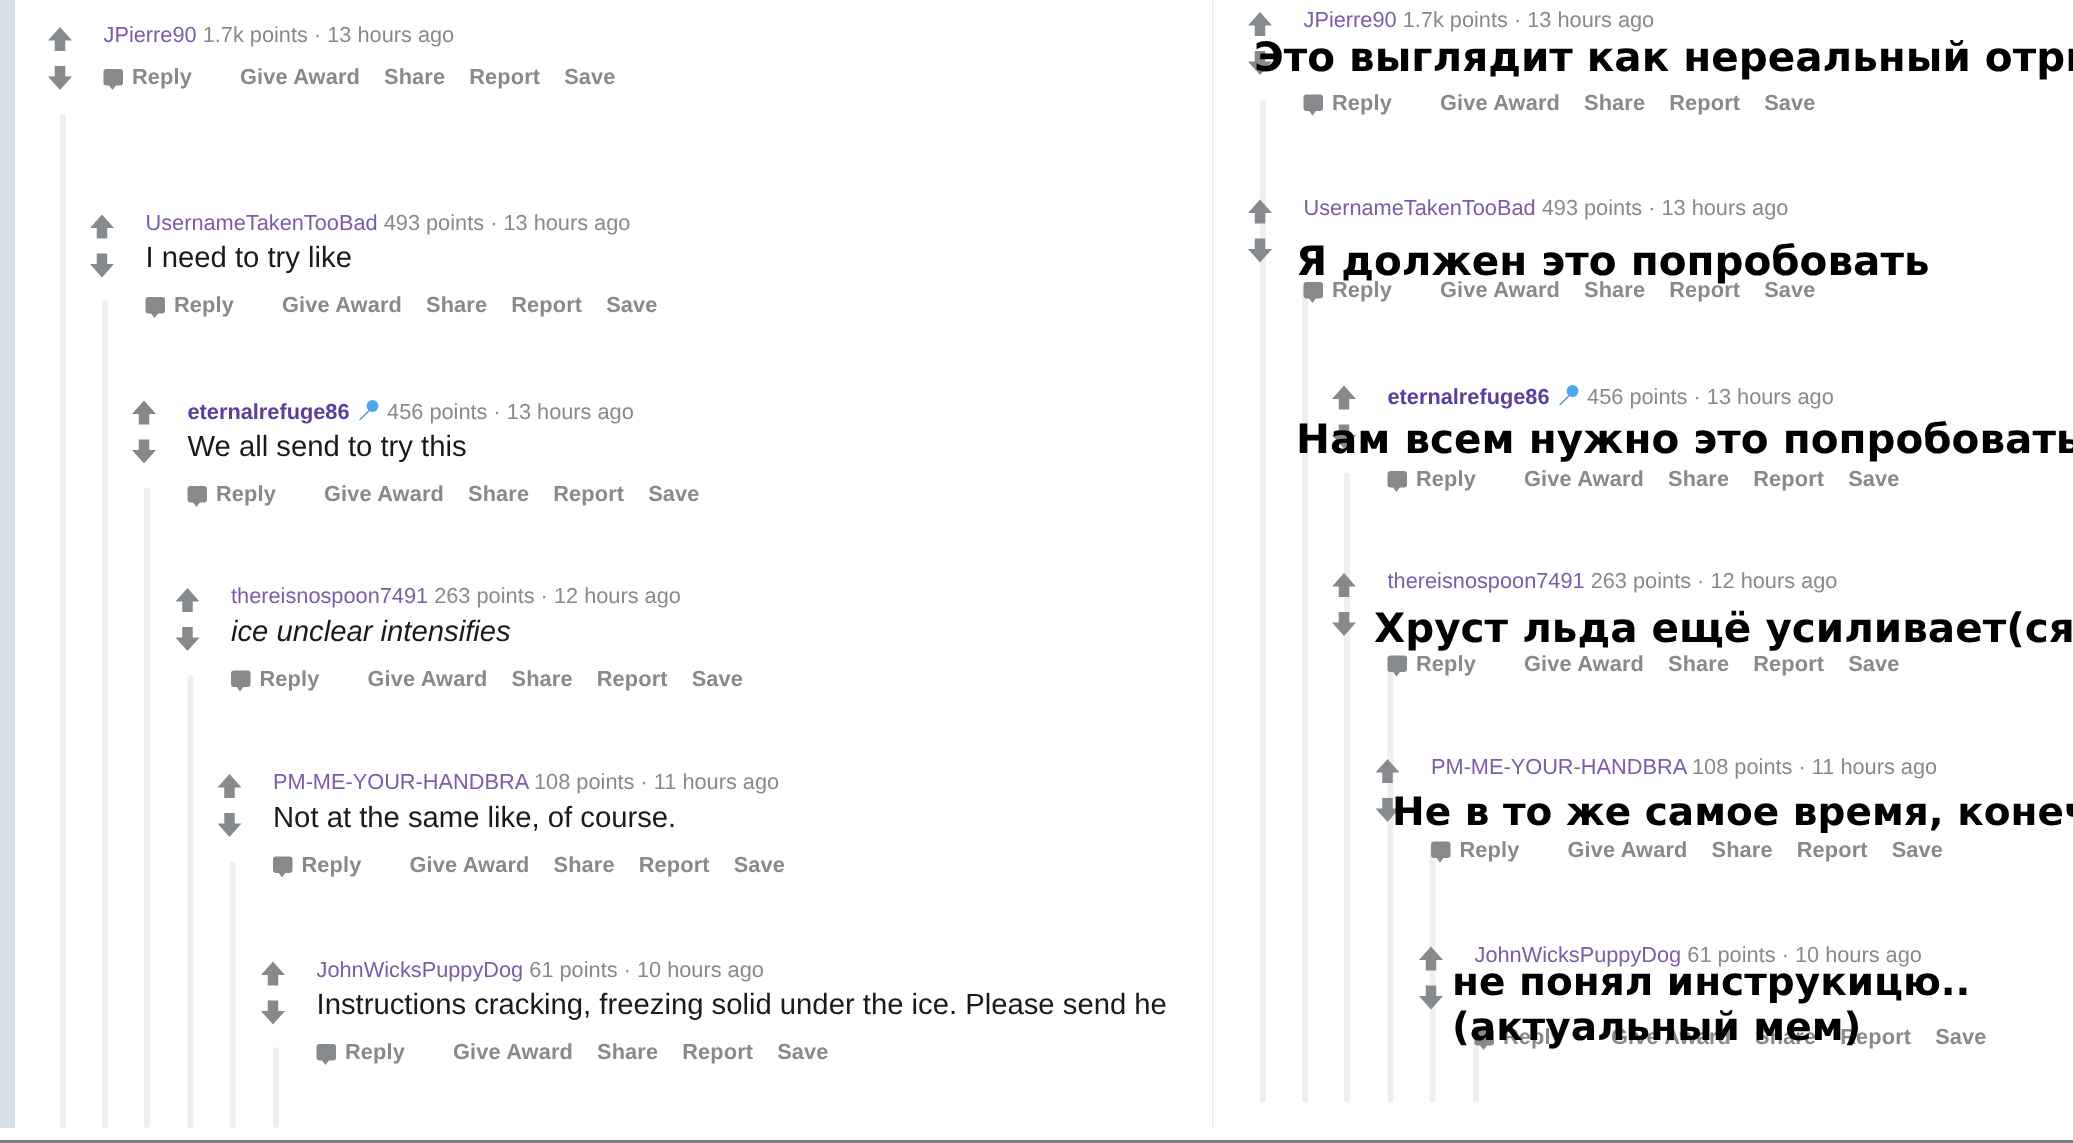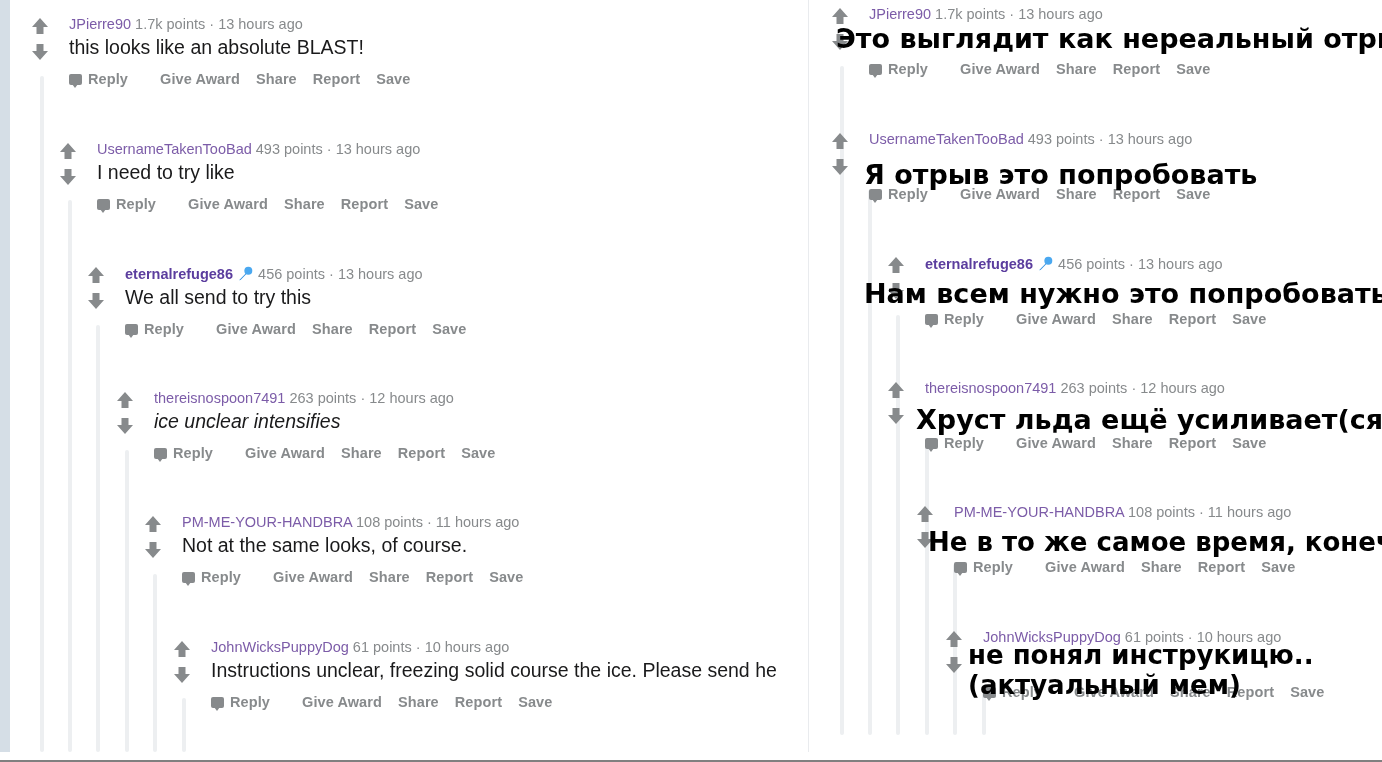--- a/index.html
+++ b/index.html
@@ -144,21 +144,20 @@
             <path d="M10 18 L18 9 L13.5 9 L13.5 2 L6.5 2 L6.5 9 L2 9 Z" fill="#878a8c"></path>
           </svg>
       </div>
       <div style="margin-left:39px;">
         <div class="meta">
           <span class="author">JPierre90</span>
           <span>1.7k points</span>
           <span class="dot">·</span>
           <span>13 hours ago</span>
         </div>
-        <div class="body-text">this looks like an absolute BLAST!</div>
         <div class="actions">
           <span class="reply-wrap"><i class="bubble"></i><span>Reply</span></span><span>Give Award</span><span>Share</span><span>Report</span><span>Save</span>
         </div>
       </div>
     </div>
 
     <div class="comment" style="left:58px; top:141px;">
       <div class="votebox">
         <svg class="vote-svg" width="20" height="20" viewBox="0 0 20 20" style="top:0">
             <path d="M10 2 L18 11 L13.5 11 L13.5 18 L6.5 18 L6.5 11 L2 11 Z" fill="#878a8c"></path>
@@ -240,21 +239,21 @@
             <path d="M10 18 L18 9 L13.5 9 L13.5 2 L6.5 2 L6.5 9 L2 9 Z" fill="#878a8c"></path>
           </svg>
       </div>
       <div style="margin-left:39px;">
         <div class="meta">
           <span class="author">PM-ME-YOUR-HANDBRA</span>
           <span>108 points</span>
           <span class="dot">·</span>
           <span>11 hours ago</span>
         </div>
-        <div class="body-text">Not at the same looks, of course.</div>
+        <div class="body-text">Not at the same like, of course.</div>
         <div class="actions">
           <span class="reply-wrap"><i class="bubble"></i><span>Reply</span></span><span>Give Award</span><span>Share</span><span>Report</span><span>Save</span>
         </div>
       </div>
     </div>
 
     <div class="comment" style="left:172px; top:639px;">
       <div class="votebox">
         <svg class="vote-svg" width="20" height="20" viewBox="0 0 20 20" style="top:0">
             <path d="M10 2 L18 11 L13.5 11 L13.5 18 L6.5 18 L6.5 11 L2 11 Z" fill="#878a8c"></path>
@@ -263,21 +262,21 @@
             <path d="M10 18 L18 9 L13.5 9 L13.5 2 L6.5 2 L6.5 9 L2 9 Z" fill="#878a8c"></path>
           </svg>
       </div>
       <div style="margin-left:39px;">
         <div class="meta">
           <span class="author">JohnWicksPuppyDog</span>
           <span>61 points</span>
           <span class="dot">·</span>
           <span>10 hours ago</span>
         </div>
-        <div class="body-text">Instructions unclear, freezing solid course the ice. Please send he</div>
+        <div class="body-text">Instructions cracking, freezing solid under the ice. Please send he</div>
         <div class="actions">
           <span class="reply-wrap"><i class="bubble"></i><span>Reply</span></span><span>Give Award</span><span>Share</span><span>Report</span><span>Save</span>
         </div>
       </div>
     </div>
 
   </div>
 
   <div class="panel" id="panel-right">
     <div class="panel-edge"></div>
@@ -426,21 +425,21 @@
         </div>
         <div class="body-text" style="visibility:hidden">Instructions unclear, freezing solid under the ice. Please send he</div>
         <div class="actions">
           <span class="reply-wrap"><i class="bubble"></i><span>Reply</span></span><span>Give Award</span><span>Share</span><span>Report</span><span>Save</span>
         </div>
       </div>
     </div>
 
     <div class="ru-overlay" style="left:28px; top:25px; font-size:27px;">Это выглядит как нереальный отрыв</div>
 
-    <div class="ru-overlay" style="left:56px; top:161px; font-size:27px;">Я отрыв это попробовать</div>
+    <div class="ru-overlay" style="left:56px; top:161px; font-size:27px;">Я должен это попробовать</div>
 
     <div class="ru-overlay" style="left:56px; top:280px; font-size:27px;">Нам всем нужно это попробовать</div>
 
     <div class="ru-overlay" style="left:108px; top:406px; font-size:27px;">Хруст льда ещё усиливает(ся)</div>
 
     <div class="ru-overlay" style="left:120px; top:529px; font-size:26px;">Не в то же самое время, конечно</div>
 
     <div class="ru-overlay" style="left:160px; top:642px; font-size:26px;">не понял инструкицю..</div>
     <div class="ru-overlay" style="left:160px; top:672px; font-size:26px;">(актуальный мем)</div>
 

